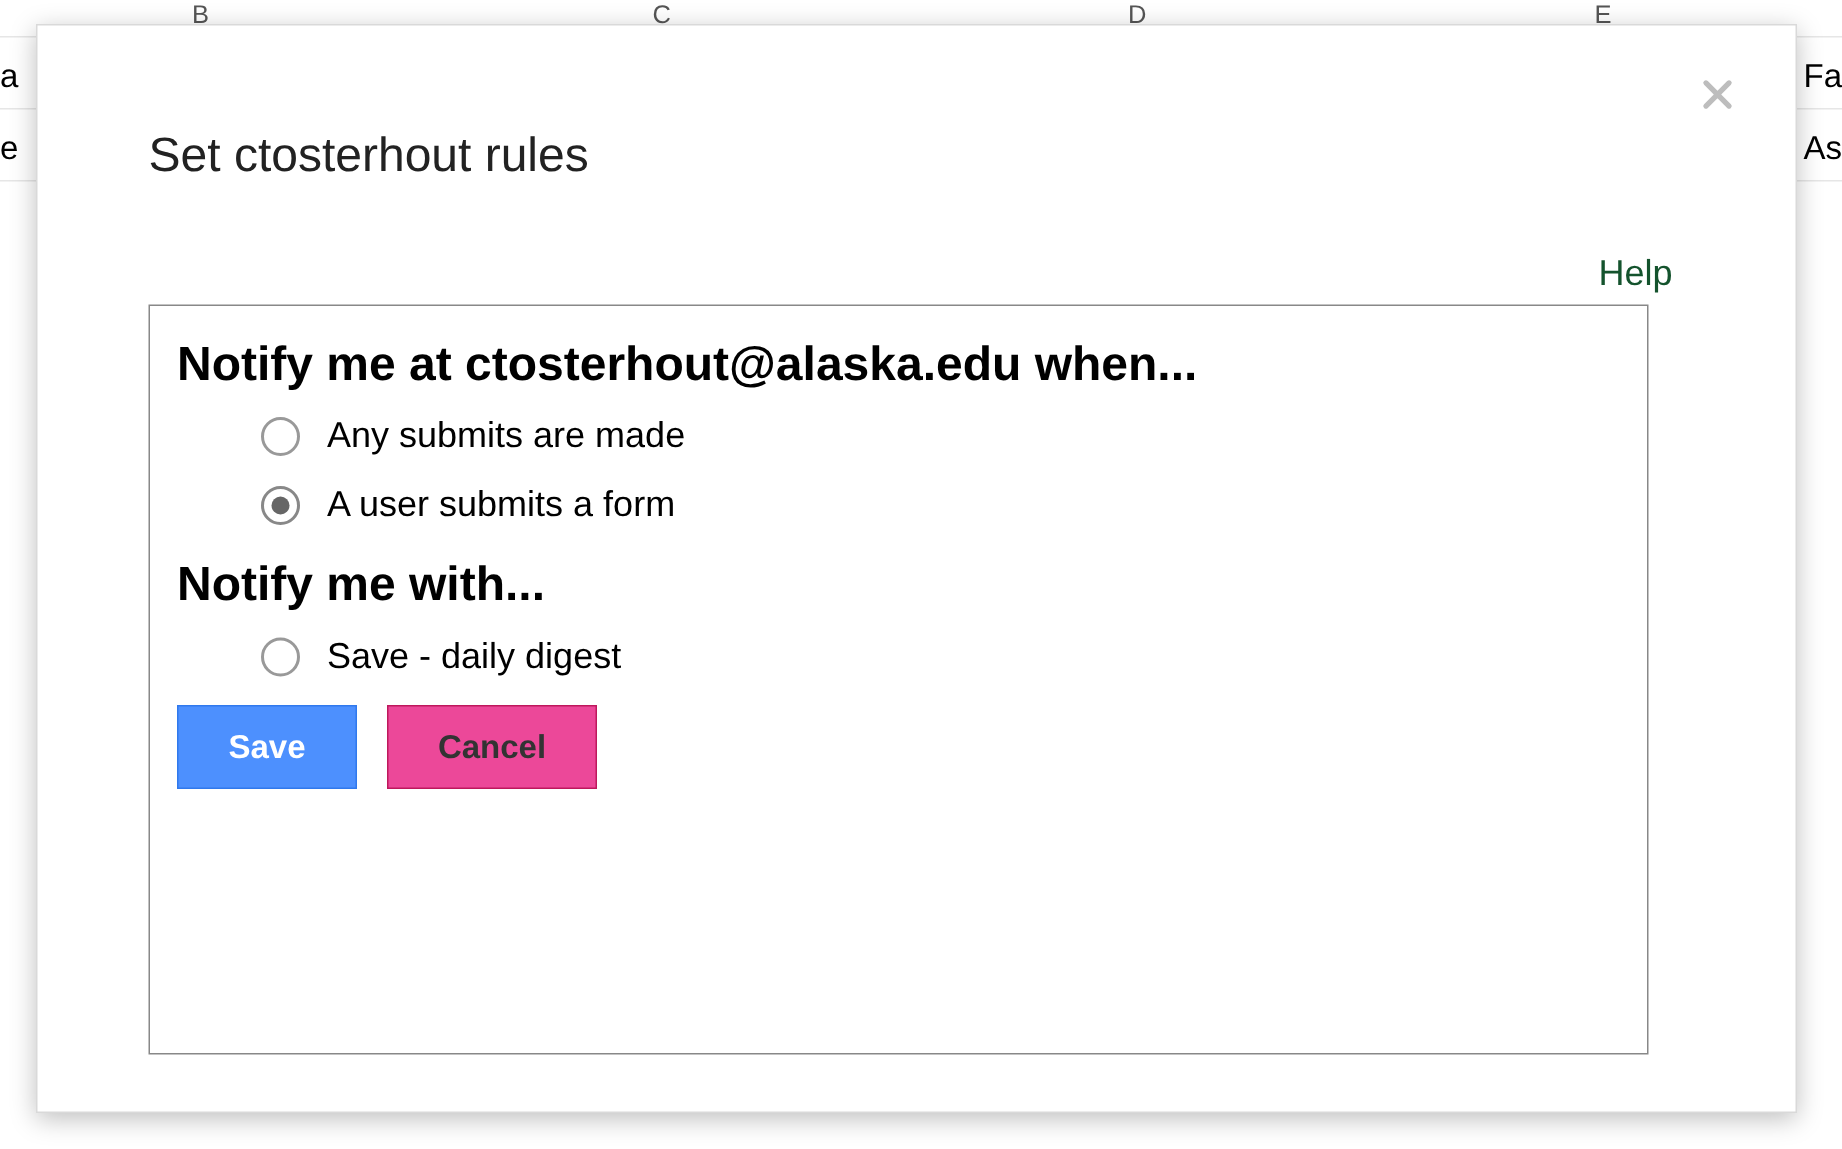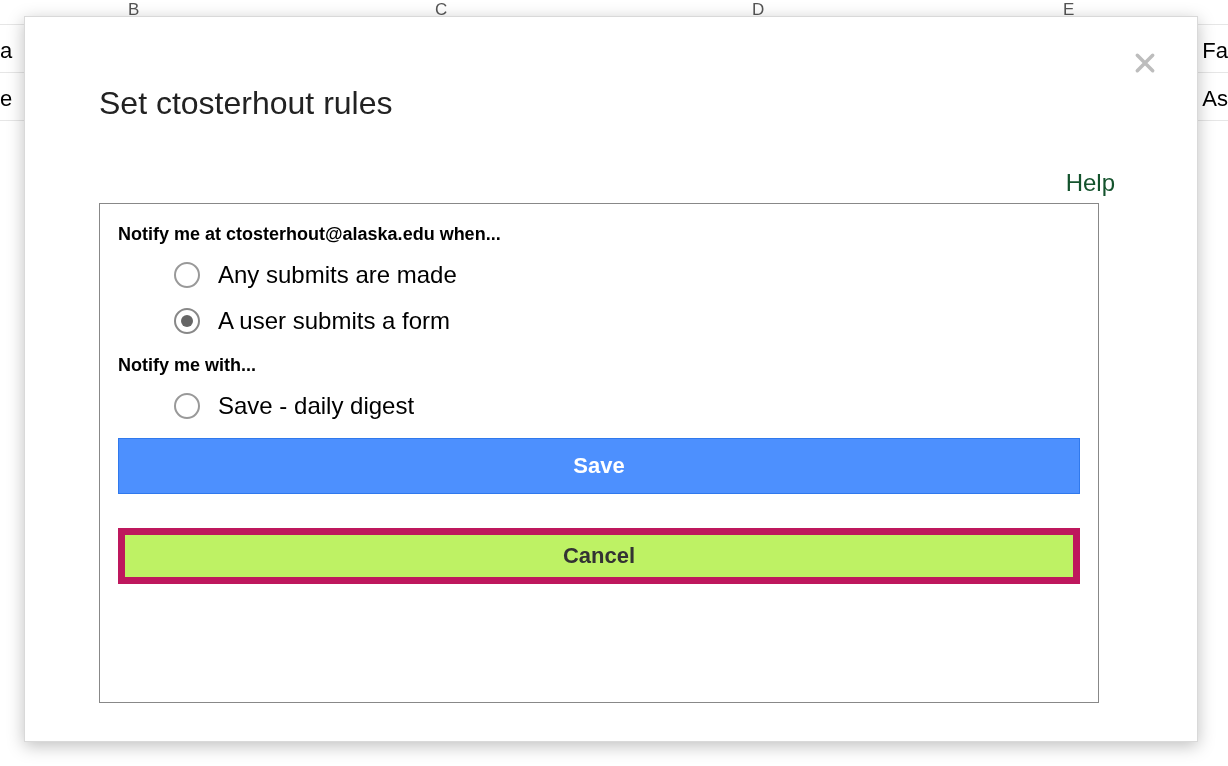--- a/index.html
+++ b/index.html
@@ -80,21 +80,21 @@
     .panel {
       position: absolute;
       left: 74px;
       top: 186px;
       width: 1000px;
       height: 500px;
       border: 1px solid #888;
       padding: 20px 18px;
     }
     .section-heading {
-      font-size: 18px;
+      font-size: 32px;
       font-weight: bold;
       color: #000;
       margin-bottom: 16px;
     }
     .section-heading.second { margin-top: 20px; }
     .radio-row {
       display: flex;
       align-items: center;
       margin-left: 56px;
       margin-bottom: 18px;
@@ -124,46 +124,45 @@
       border-radius: 50%;
       background: #666;
     }
     .radio-label {
       font-size: 24px;
       color: #000;
       font-weight: 400;
     }
     .button-row {
       display: flex;
-      gap: 34px;
+      gap: 20px;
       margin-top: 12px;
-      flex-direction: column;
     }
     .btn {
       height: 56px;
       padding: 0 28px;
       font-size: 22px;
       font-weight: bold;
       border: none;
       cursor: pointer;
       display: inline-flex;
       align-items: center;
       justify-content: center;
     }
     .btn-primary {
       background: #4d90fe;
       color: #fff;
       min-width: 120px;
       border: 1px solid #3079ed;
     }
     .btn-secondary {
-      background: #bef264;
+      background: #ec4899;
       color: #333;
       min-width: 140px;
-      border: 7px solid #be185d;
+      border: 1px solid #be185d;
     }
   </style>
 </head>
 <body>
 
 <div class="sheet-bg">
   <div class="col-label" style="left:128px;">B</div>
   <div class="col-label" style="left:435px;">C</div>
   <div class="col-label" style="left:752px;">D</div>
   <div class="col-label" style="left:1063px;">E</div>

